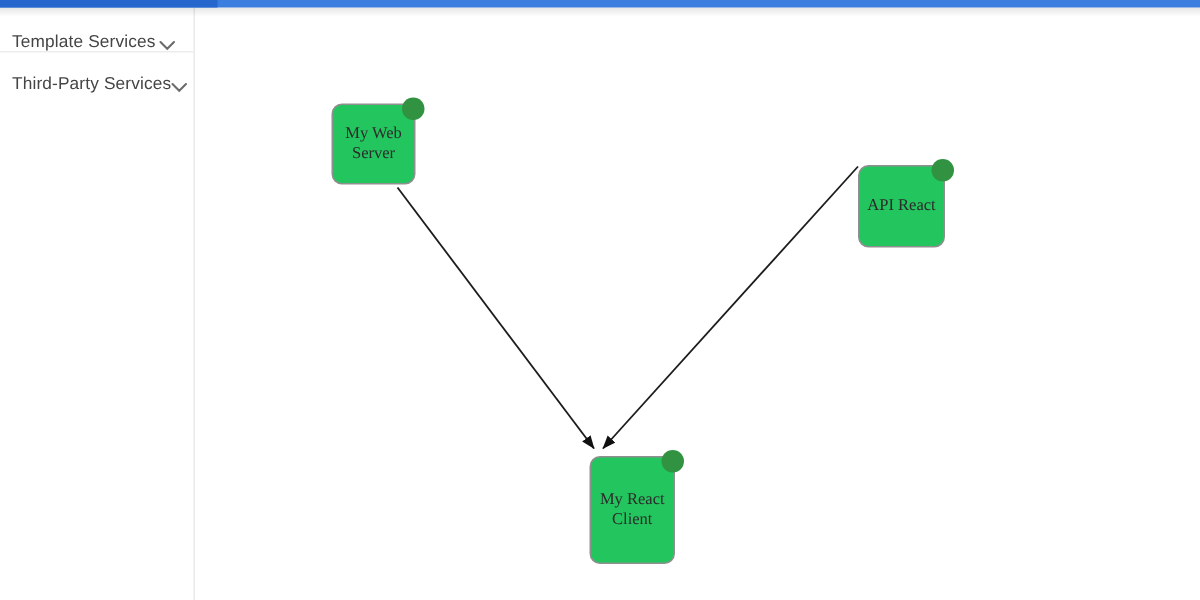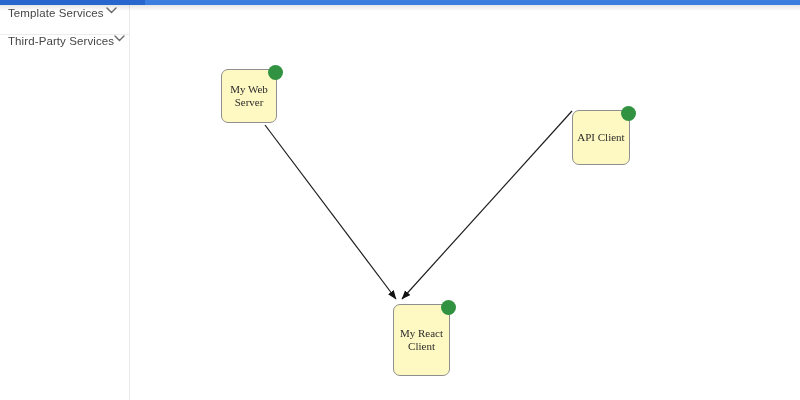--- a/index.html
+++ b/index.html
@@ -6,29 +6,29 @@
   .screen{position:relative;width:800px;height:400px;overflow:hidden;background:#fff;
           font-family:"Liberation Sans",sans-serif;}
   
   .topbar{position:absolute;left:0;top:0;width:800px;height:5px;z-index:6;}
   .topbar-left{position:absolute;left:0;top:0;height:5px;}
   .top-shadow{position:absolute;left:0;top:5px;width:800px;height:6px;z-index:5;
               background:linear-gradient(rgba(0,0,0,0.10),rgba(0,0,0,0));pointer-events:none;}
   
   .sidebar{position:absolute;left:0;top:5px;bottom:0;width:130px;background:#fff;
            border-right:1px solid #e9e9e9;z-index:4;padding-top:2px;box-sizing:border-box;}
-  .side-item{display:flex;align-items:flex-start;justify-content:space-between;height:27px;
+  .side-item{display:flex;align-items:flex-end;justify-content:space-between;height:27px;
              padding:0 12px 0 8px;cursor:pointer;}
   .side-item.sep{border-bottom:1px solid #ededed;}
   .side-label{font-size:11.5px;color:#454545;letter-spacing:.1px;white-space:nowrap;}
   .chev{display:flex;align-items:center;color:#6b6b6b;}
   
   .canvas{position:absolute;inset:0;z-index:1;}
   #edges{position:absolute;left:0;top:0;z-index:1;pointer-events:none;}
-  .node{position:absolute;z-index:2;background:#fef9c3;border-radius:7px;
+  .node{position:absolute;z-index:2;background:#22c55e;border-radius:7px;
         display:flex;align-items:center;justify-content:center;text-align:center;
         box-sizing:border-box;cursor:pointer;}
   .node-label{font-family:"Liberation Serif",serif;font-size:11px;line-height:13px;
               color:#2b2b2b;white-space:pre-line;}
   .status-dot{position:absolute;width:15px;height:15px;border-radius:50%;
               right:-7px;top:-5px;}
 </style>
 </head>
 <body>
 
@@ -43,21 +43,21 @@
       </defs>
     <line x1="265" y1="125" x2="396" y2="299" stroke="#1c1c1c" stroke-width="1.2" marker-end="url(#arrow)"></line>
         <line x1="572" y1="111" x2="402" y2="299" stroke="#1c1c1c" stroke-width="1.2" marker-end="url(#arrow)"></line>
       </svg>
   <div class="node" style="left: 221px; top: 69px; width: 56px; height: 54px; border: 1px solid rgb(143, 143, 143);">
         <div class="node-label">My Web
 Server</div>
         <span class="status-dot" style="background: rgb(49, 147, 66);"></span>
       </div>
       <div class="node" style="left: 572px; top: 110px; width: 58px; height: 55px; border: 1px solid rgb(143, 143, 143);">
-        <div class="node-label">API Client</div>
+        <div class="node-label">API React</div>
         <span class="status-dot" style="background: rgb(49, 147, 66);"></span>
       </div>
       <div class="node" style="left: 393px; top: 304px; width: 57px; height: 72px; border: 1px solid rgb(143, 143, 143);">
         <div class="node-label">My React
 Client</div>
         <span class="status-dot" style="background: rgb(49, 147, 66);"></span>
       </div>
     </div>
 
   <div class="topbar" style="background: rgb(60, 125, 224); height: 5px;">

